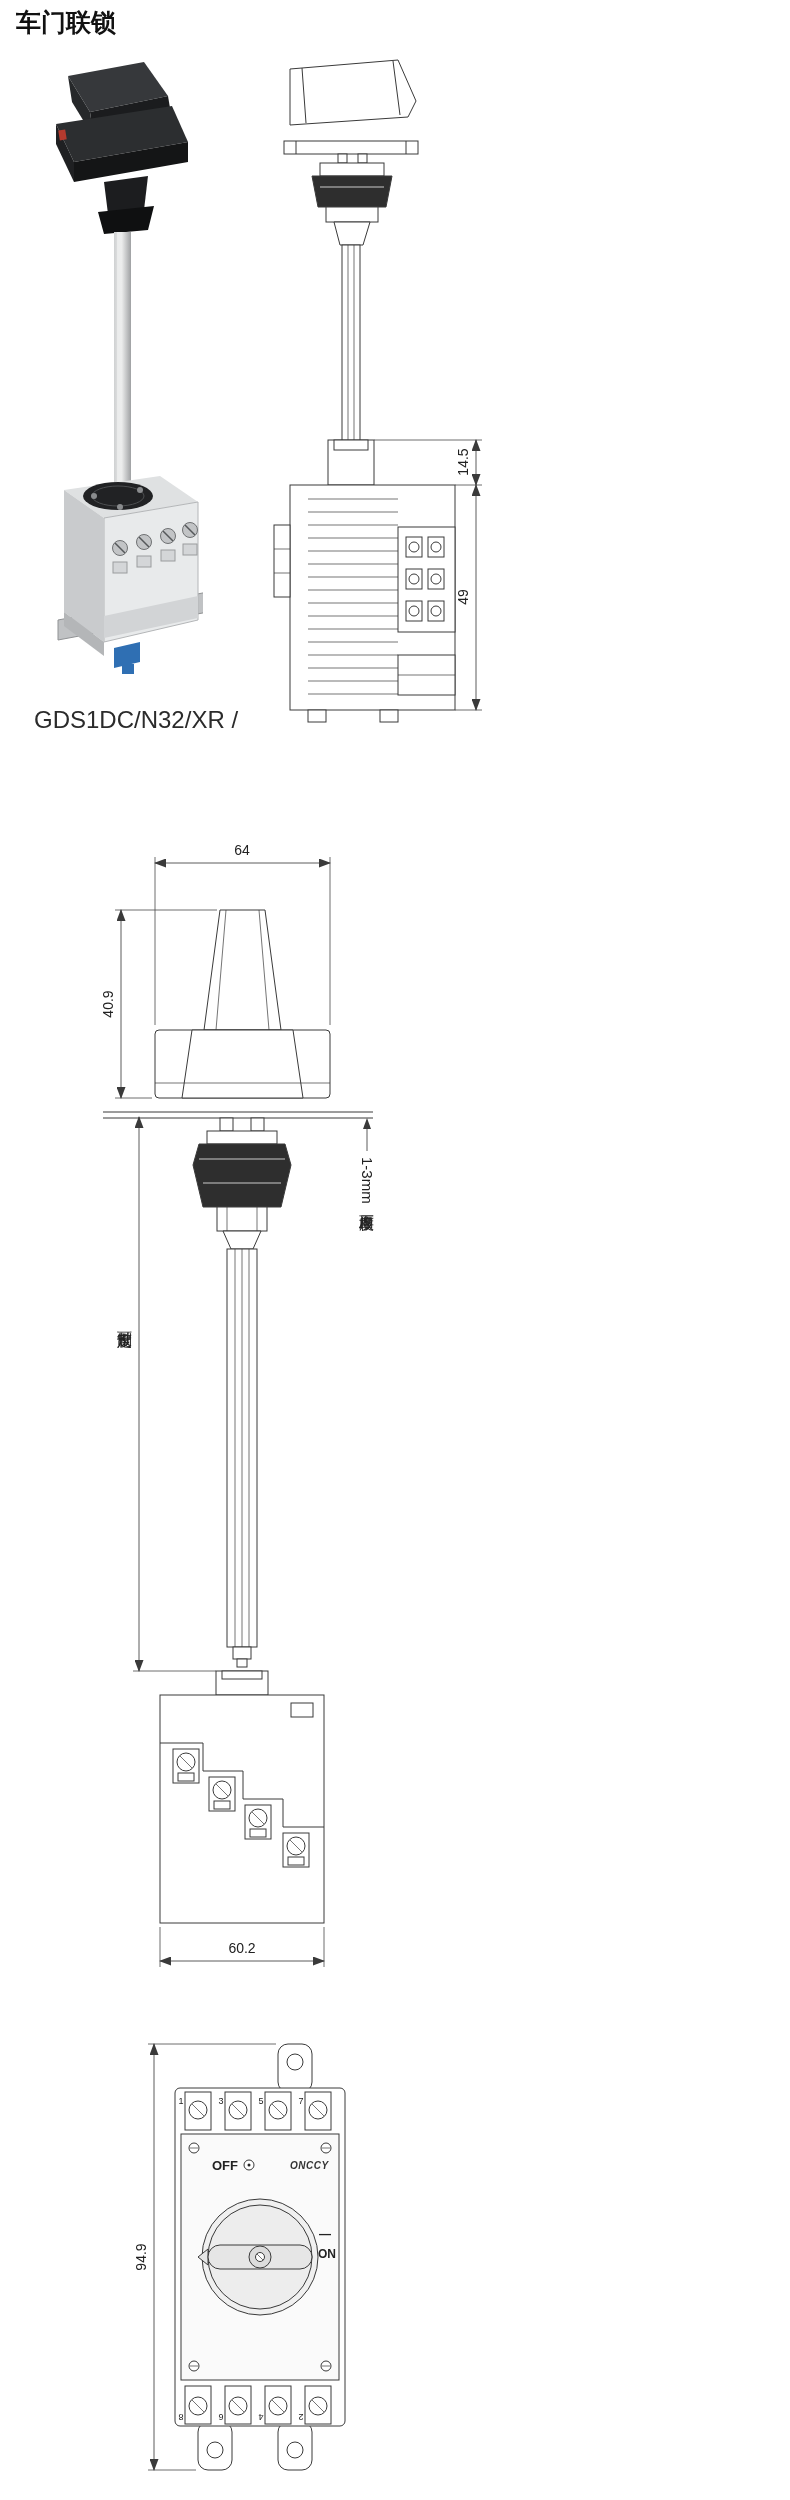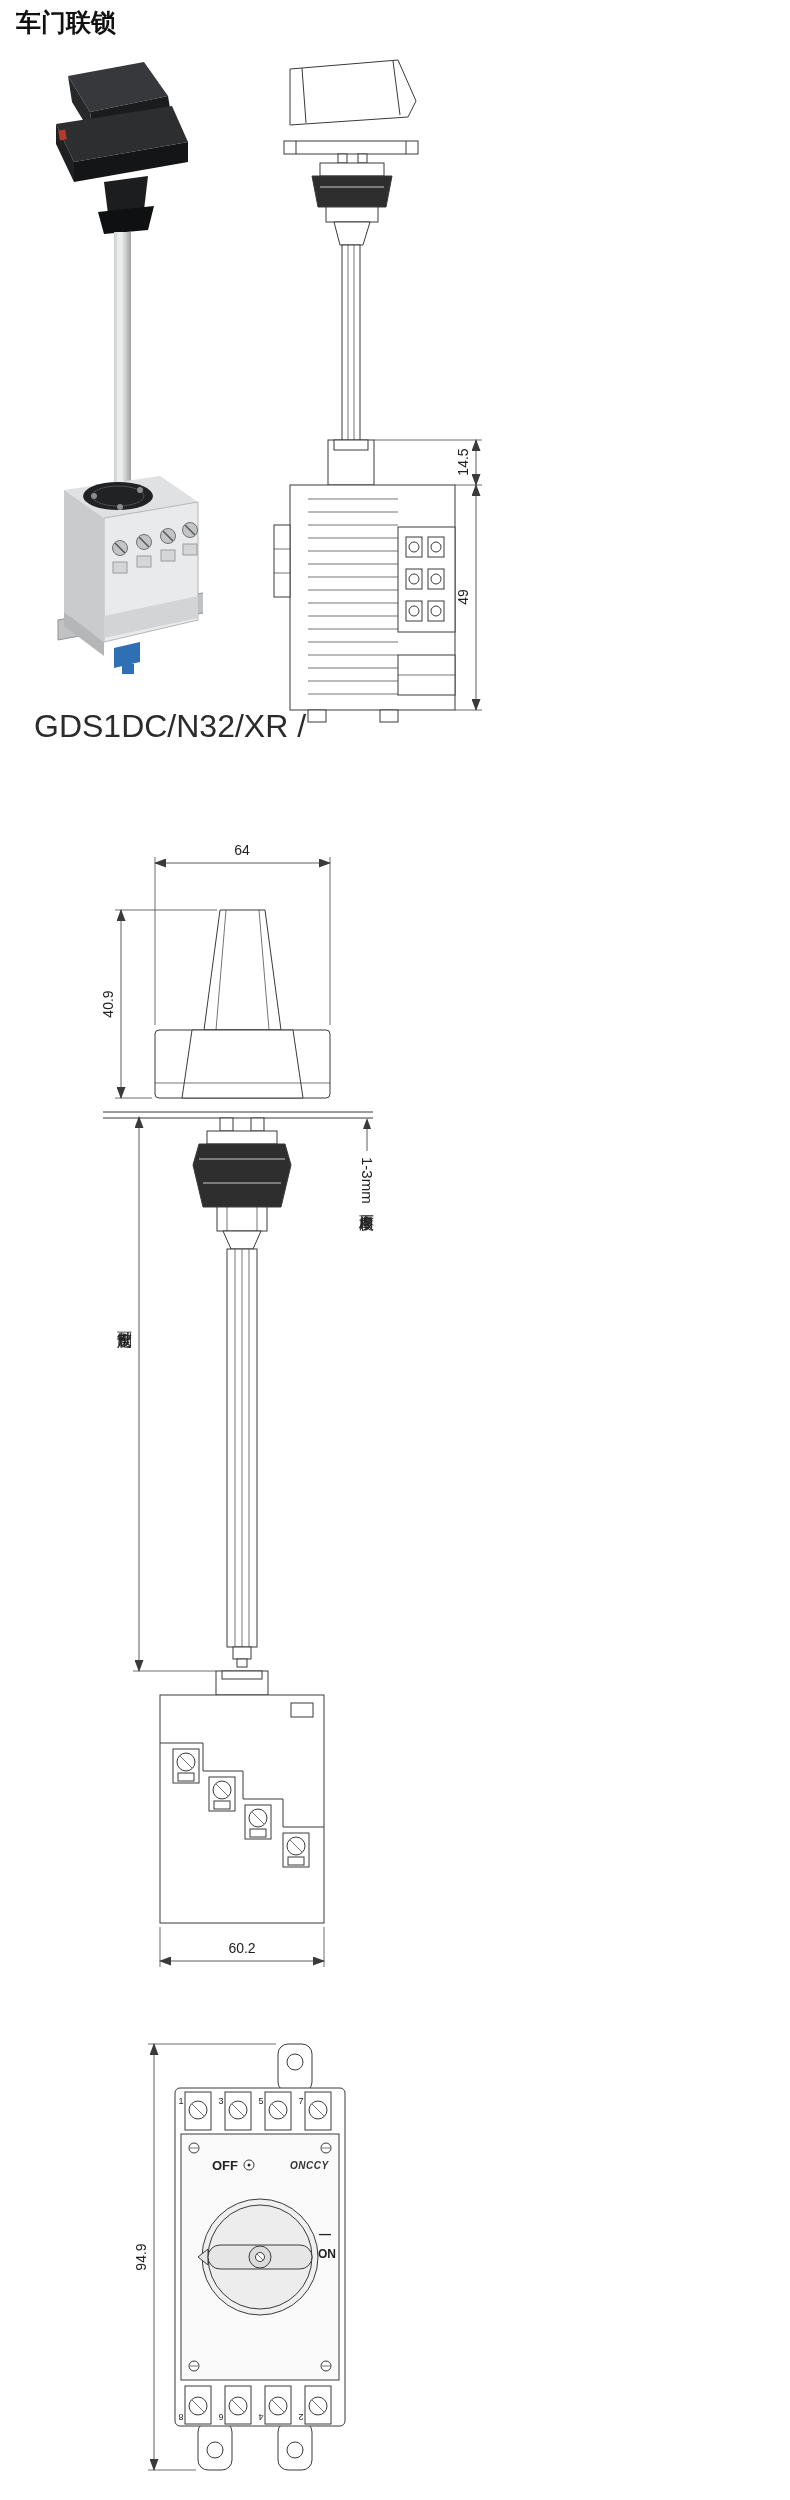--- a/index.html
+++ b/index.html
@@ -1,20 +1,20 @@
 <!DOCTYPE html>
 <html><head>
 <meta charset="utf-8">
 <style>
   html,body{margin:0;padding:0;background:#fff;}
   .page{position:relative;width:790px;height:2500px;background:#ffffff;
         font-family:"Liberation Sans",sans-serif;color:#1a1a1a;overflow:hidden;}
   .abs{position:absolute;}
   .title{position:absolute;left:16px;top:6px;font-size:25px;font-weight:700;color:#111;}
-  .caption{position:absolute;left:34px;top:702px;font-size:32px;color:#2b2b2b;line-height:1.5;}
+  .caption{position:absolute;left:34px;top:702px;font-size:24px;color:#2b2b2b;line-height:1.5;}
   svg{position:absolute;}
   
   g.draw{fill:#ffffff;stroke:#3a3a3a;stroke-width:1;stroke-linejoin:miter;}
   .ext{stroke:#4a4a4a;stroke-width:0.8;fill:none;}
   .dim{stroke:#4a4a4a;stroke-width:0.9;fill:none;}
   .dtxt{font:14px "Liberation Sans",sans-serif;fill:#222;stroke:none;}
   .vtxt{writing-mode:vertical-rl;text-orientation:mixed;
         font:15px "Liberation Sans",sans-serif;fill:#222;stroke:none;}
   .num{font:9px "Liberation Sans",sans-serif;fill:#222;stroke:none;}
   .facetxt{font:700 13px "Liberation Sans",sans-serif;fill:#222;stroke:none;}

